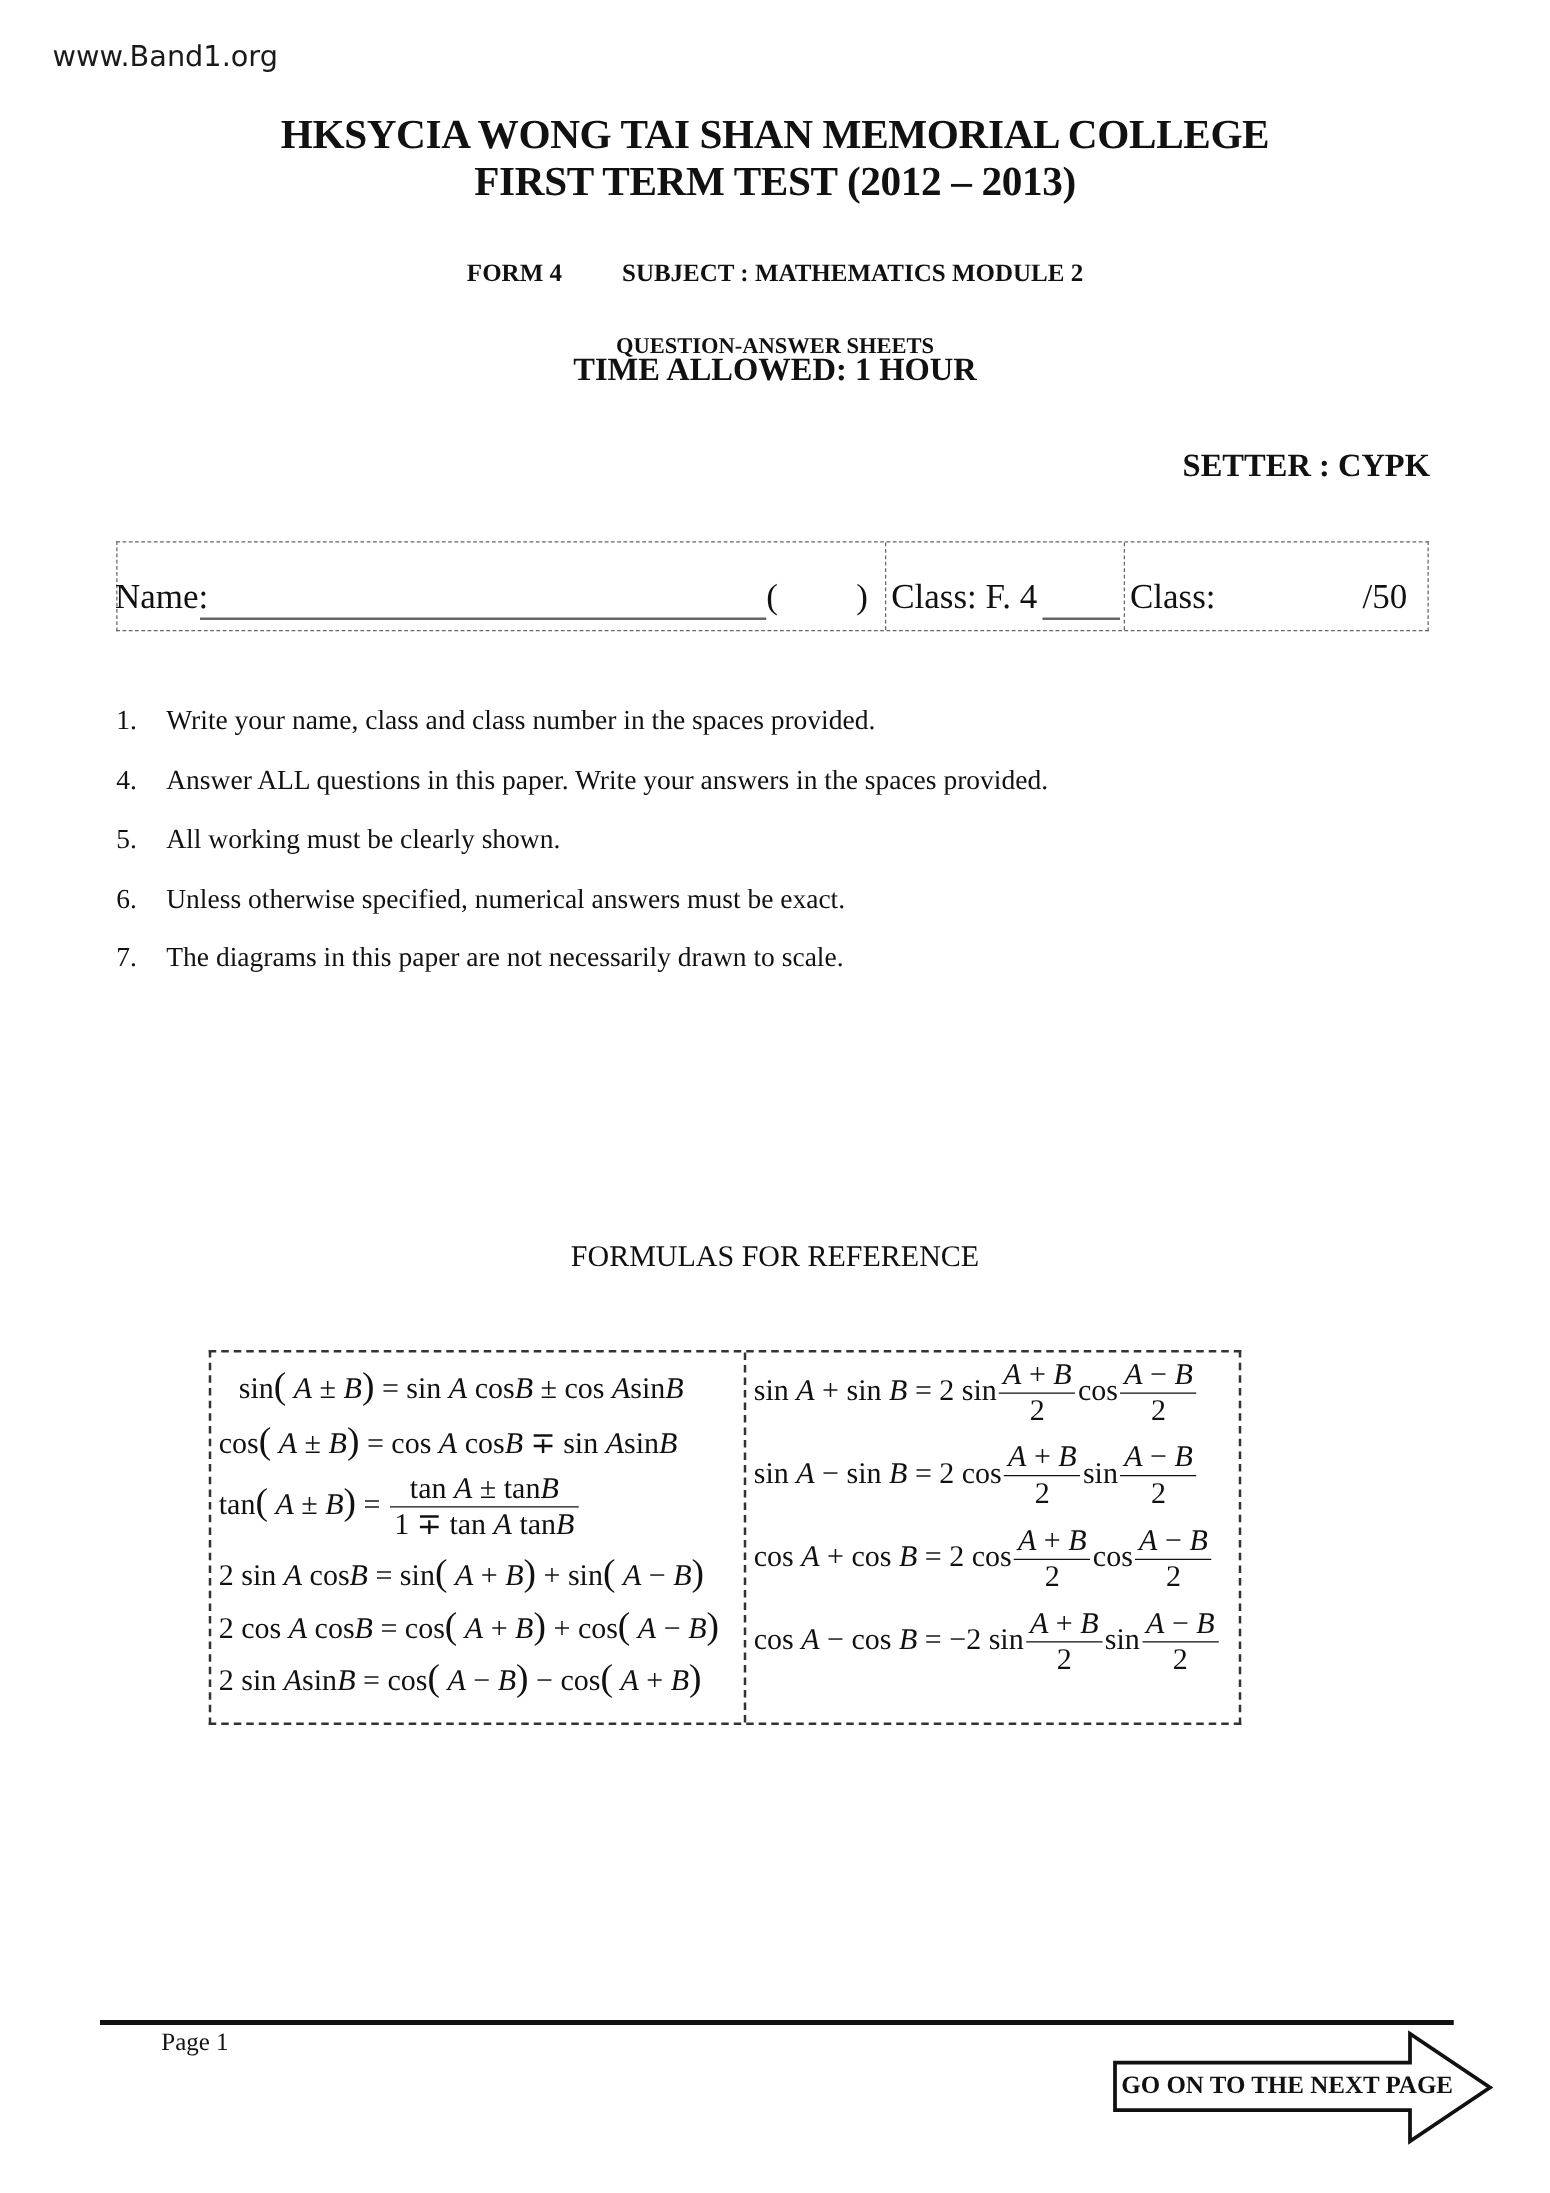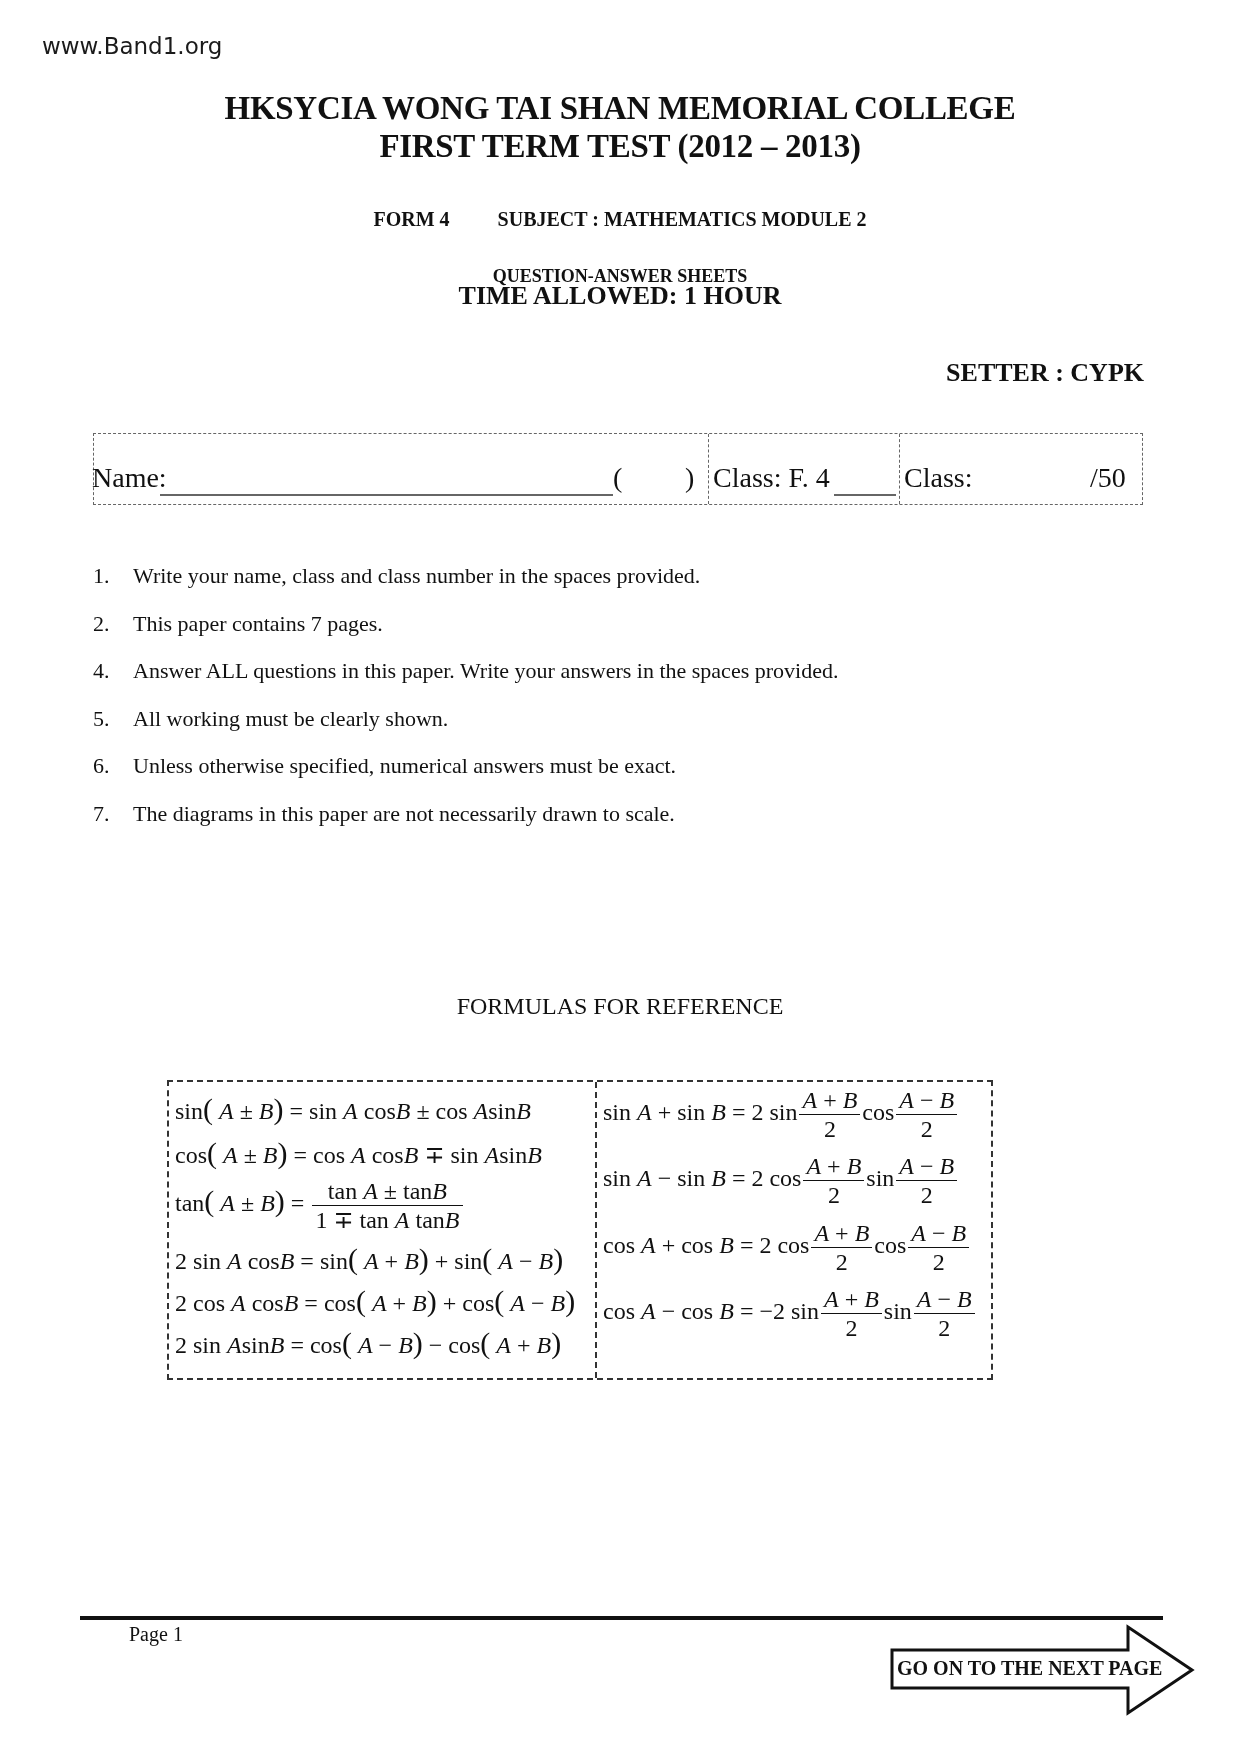--- a/index.html
+++ b/index.html
@@ -77,33 +77,32 @@
   <div class="vdiv" style="left:614px;"></div>
   <span class="info-text" style="left:619px;">Class: F. 4</span>
   <div class="uline" style="left:740px; width:62px;"><span></span></div>
   <div class="vdiv" style="left:805px;"></div>
   <span class="info-text" style="left:810px;">Class:</span>
   <span class="info-text" style="left:996px;">/50</span>
 </div>
 
 <ol id="instructions" class="abs serif">
   <li><span class="num">1.</span><span>Write your name, class and class number in the spaces provided.</span></li>
-  <li><span class="num">2.</span><span>This paper contains 7 pages.</span></li>
   <li><span class="num">4.</span><span>Answer ALL questions in this paper. Write your answers in the spaces provided.</span></li>
   <li><span class="num">5.</span><span>All working must be clearly shown.</span></li>
   <li><span class="num">6.</span><span>Unless otherwise specified, numerical answers must be exact.</span></li>
   <li><span class="num">7.</span><span>The diagrams in this paper are not necessarily drawn to scale.</span></li>
 </ol>
 
 <div id="formula-title" class="abs serif">FORMULAS FOR REFERENCE</div>
 
 <div id="formula-box" class="abs">
   <div id="formula-divider"></div>
 
-  <div class="f" style="left:6px; top:10px;" title="">sin<span class="paren">(</span> <i>A</i> ± <i>B</i><span class="paren">)</span> = sin <i>A</i> cos<i>B</i> ± cos <i>A</i>sin<i>B</i></div>
+  <div class="f" style="left:22px; top:10px;" title="">sin<span class="paren">(</span> <i>A</i> ± <i>B</i><span class="paren">)</span> = sin <i>A</i> cos<i>B</i> ± cos <i>A</i>sin<i>B</i></div>
   <div class="f" style="left:6px; top:54px;">cos<span class="paren">(</span> <i>A</i> ± <i>B</i><span class="paren">)</span> = cos <i>A</i> cos<i>B</i> ∓ sin <i>A</i>sin<i>B</i></div>
   <div class="f" style="left:6px; top:95px;">tan<span class="paren">(</span> <i>A</i> ± <i>B</i><span class="paren">)</span> = <span class="frac"><span class="n">tan <i>A</i> ± tan<i>B</i></span><span class="d">1 ∓ tan <i>A</i> tan<i>B</i></span></span></div>
   <div class="f" style="left:6px; top:160px;">2 sin <i>A</i> cos<i>B</i> = sin<span class="paren">(</span> <i>A</i> + <i>B</i><span class="paren">)</span> + sin<span class="paren">(</span> <i>A</i> − <i>B</i><span class="paren">)</span></div>
   <div class="f" style="left:6px; top:202px;">2 cos <i>A</i> cos<i>B</i> = cos<span class="paren">(</span> <i>A</i> + <i>B</i><span class="paren">)</span> + cos<span class="paren">(</span> <i>A</i> − <i>B</i><span class="paren">)</span></div>
   <div class="f" style="left:6px; top:244px;">2 sin <i>A</i>sin<i>B</i> = cos<span class="paren">(</span> <i>A</i> − <i>B</i><span class="paren">)</span> − cos<span class="paren">(</span> <i>A</i> + <i>B</i><span class="paren">)</span></div>
 
   <div class="f" style="left:434px; top:4px;">sin <i>A</i> + sin <i>B</i> = 2 sin<span class="frac"><span class="n"><i>A</i> + <i>B</i></span><span class="d">2</span></span>cos<span class="frac"><span class="n"><i>A</i> − <i>B</i></span><span class="d">2</span></span></div>
   <div class="f" style="left:434px; top:70px;">sin <i>A</i> − sin <i>B</i> = 2 cos<span class="frac"><span class="n"><i>A</i> + <i>B</i></span><span class="d">2</span></span>sin<span class="frac"><span class="n"><i>A</i> − <i>B</i></span><span class="d">2</span></span></div>
   <div class="f" style="left:434px; top:137px;">cos <i>A</i> + cos <i>B</i> = 2 cos<span class="frac"><span class="n"><i>A</i> + <i>B</i></span><span class="d">2</span></span>cos<span class="frac"><span class="n"><i>A</i> − <i>B</i></span><span class="d">2</span></span></div>
   <div class="f" style="left:434px; top:203px;">cos <i>A</i> − cos <i>B</i> = −2 sin<span class="frac"><span class="n"><i>A</i> + <i>B</i></span><span class="d">2</span></span>sin<span class="frac"><span class="n"><i>A</i> − <i>B</i></span><span class="d">2</span></span></div>

